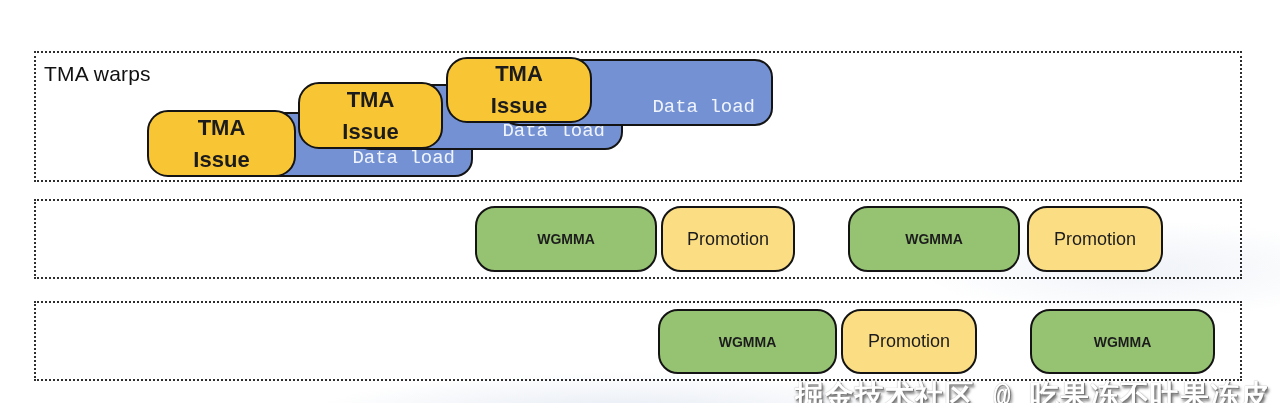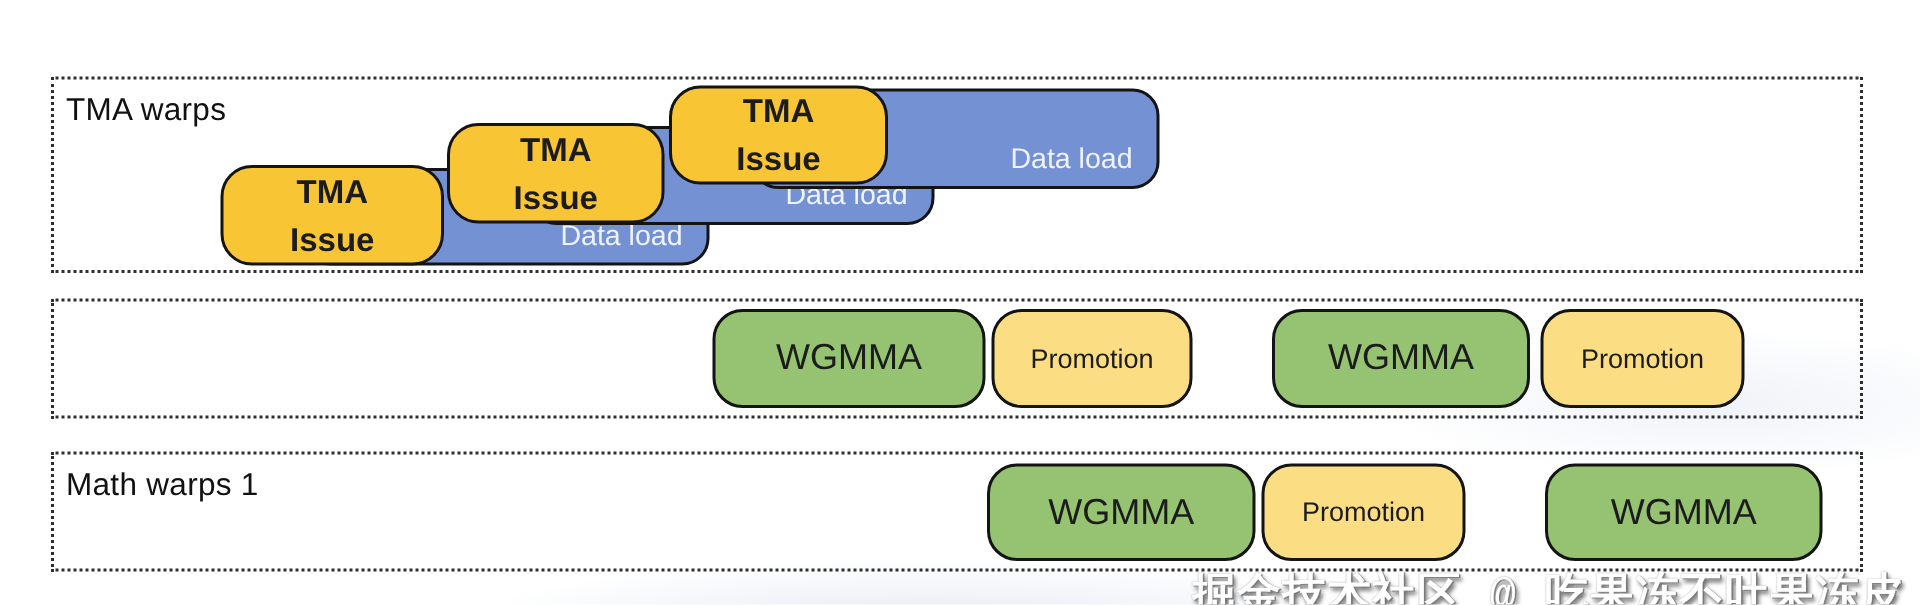--- a/index.html
+++ b/index.html
@@ -38,27 +38,27 @@
     background:var(--tma-issue-fill,#F8C535);
     border-radius:21px;font-size:22px;font-weight:600;
     line-height:1.45;white-space:pre-line;z-index:2;
   }
   .data-load{
     background:var(--data-load-fill,#7491D3);
     border-radius:18px;z-index:1;
     align-items:flex-end;justify-content:flex-end;
     padding:16px 16px 6px 0;
     color:var(--data-load-text,#EFF4FC);
-    font-size:19px;font-weight:500;
+    font-size:19px;font-weight:500;font-family:Liberation Mono, monospace;
   }
   .pair2 .tma-issue{z-index:4;} .pair2 .data-load{z-index:3;}
   .pair3 .tma-issue{z-index:6;} .pair3 .data-load{z-index:5;}
   .wgmma{
     background:var(--wgmma-fill,#95C372);
-    border-radius:20px;font-size:24px;font-weight:400;
+    border-radius:20px;font-size:14px;font-weight:700;
   }
   .promotion{
     background:var(--promotion-fill,#FBDD84);
     border-radius:20px;font-size:18px;font-weight:400;
   }
   .watermark{
     position:absolute;right:10px;bottom:3px;z-index:10;
     font-size:29px;font-weight:bold;letter-spacing:1px;
     color:#ffffff;
     text-shadow:0 0 1px #9a9a9a, 2px 3px 3px #6d6d6d, 1px 1px 0 #8a8a8a;
@@ -95,21 +95,20 @@
 
   <div class="row row-math0">
 
     <div class="block wgmma" style="left:439px;top:5px;width:182px;height:66px;">WGMMA</div>
     <div class="block promotion" style="left:625px;top:5px;width:134px;height:66px;">Promotion</div>
     <div class="block wgmma" style="left:812px;top:5px;width:172px;height:66px;">WGMMA</div>
     <div class="block promotion" style="left:991px;top:5px;width:136px;height:66px;">Promotion</div>
   </div>
 
   <div class="row row-math1">
-    <div class="row-label">Math warps 1</div>
 
     <div class="block wgmma" style="left:622px;top:6px;width:179px;height:65px;">WGMMA</div>
     <div class="block promotion" style="left:805px;top:6px;width:136px;height:65px;">Promotion</div>
     <div class="block wgmma" style="left:994px;top:6px;width:185px;height:65px;">WGMMA</div>
   </div>
 
   <div class="watermark">掘金技术社区 @ 吃果冻不吐果冻皮</div>
 
 </div>
 

